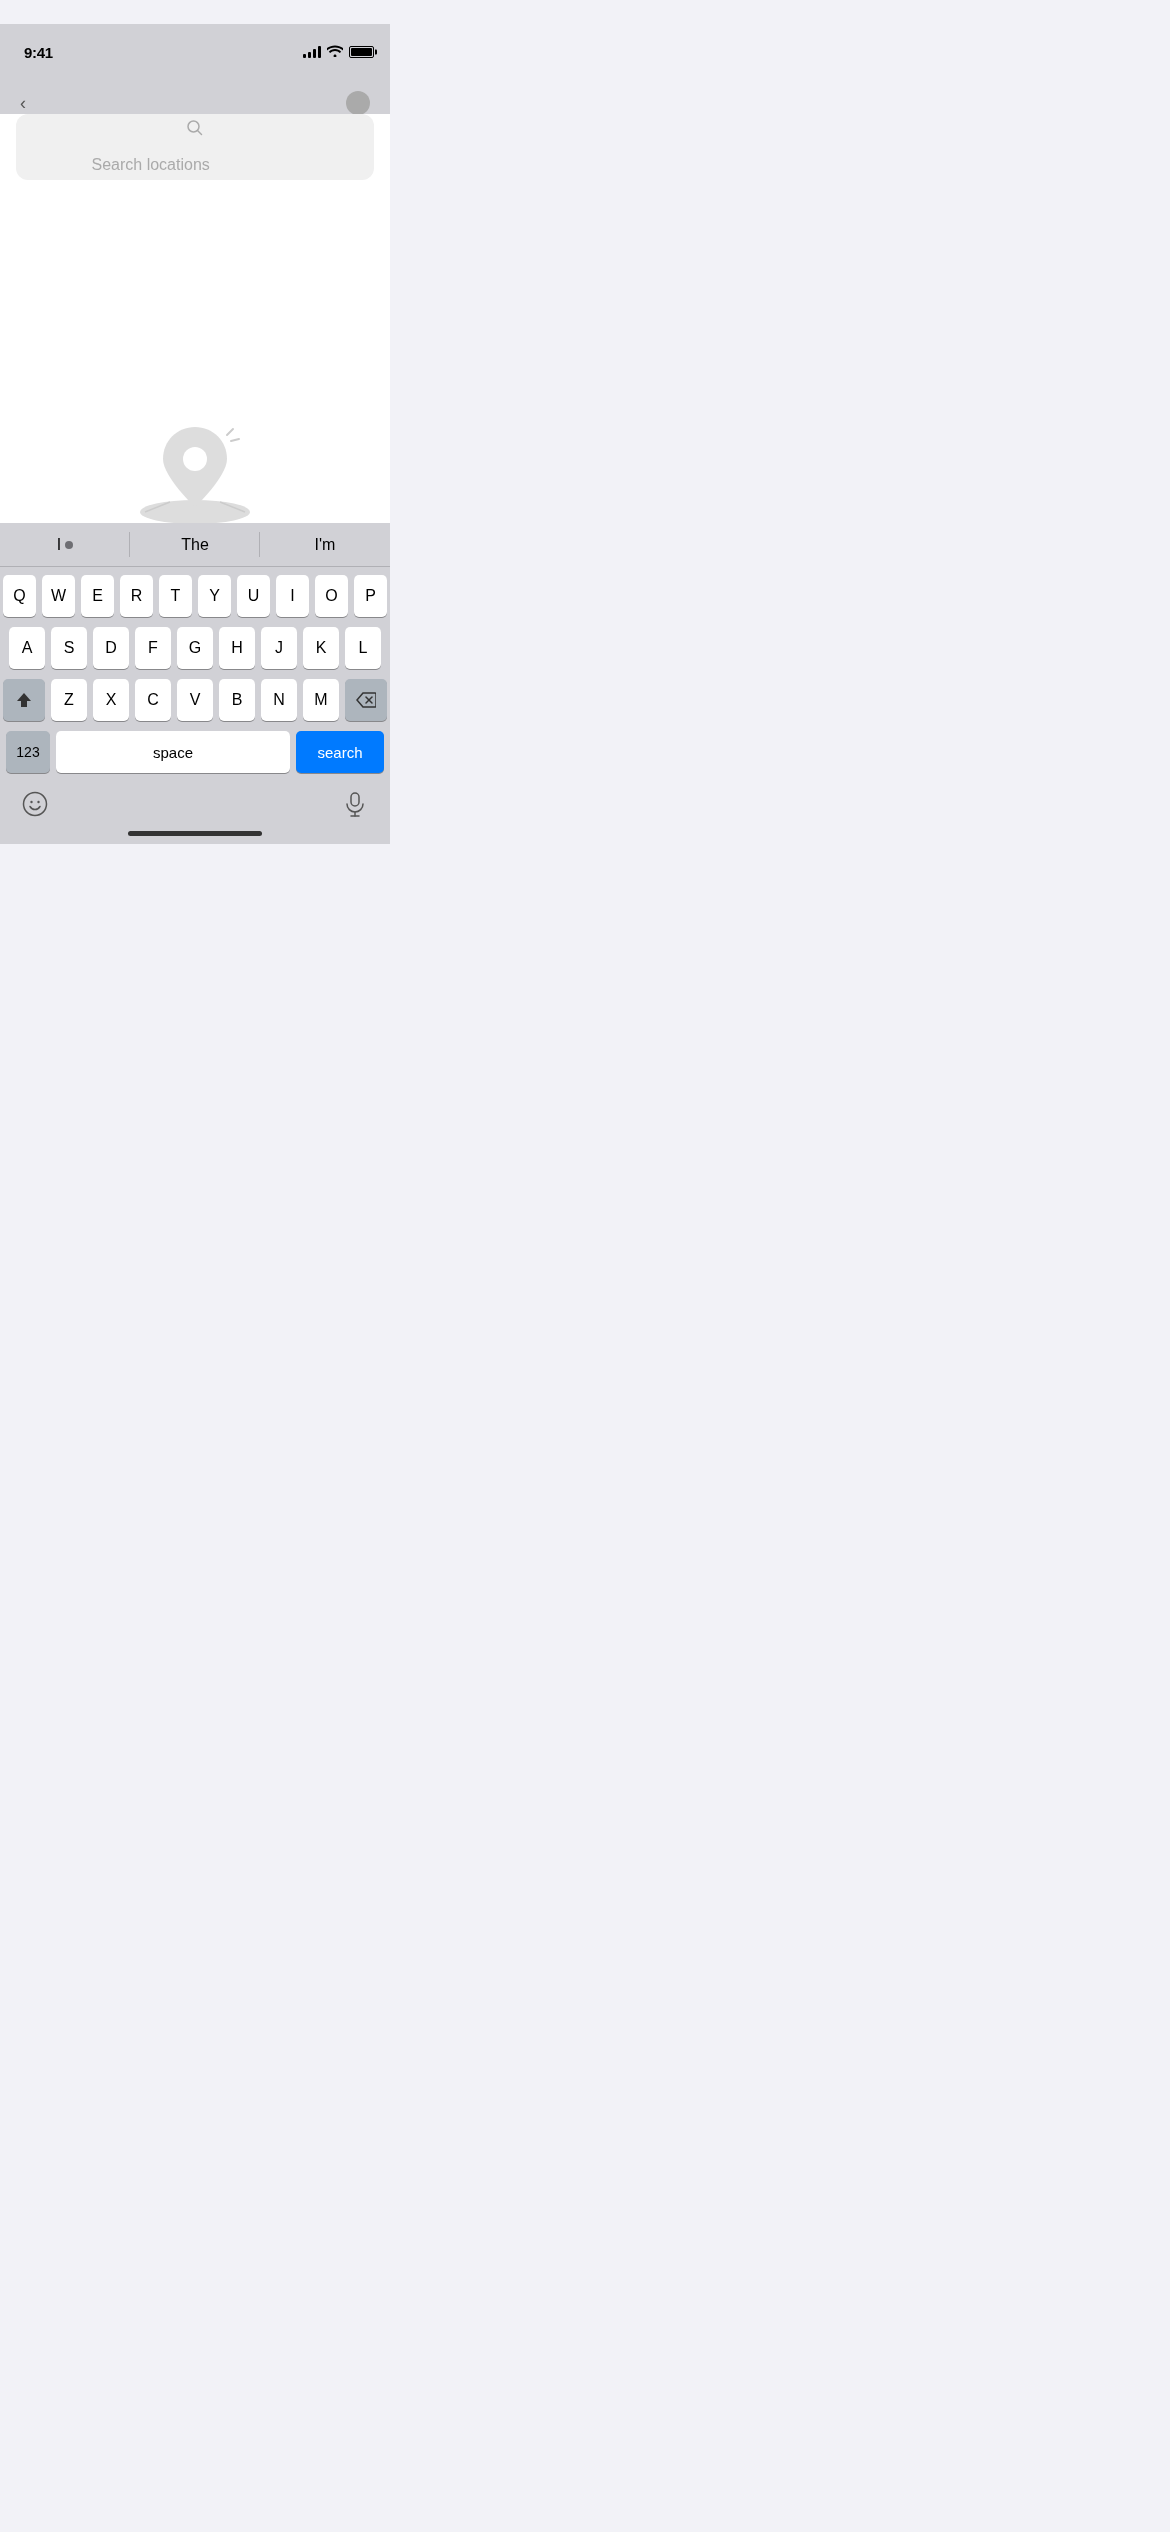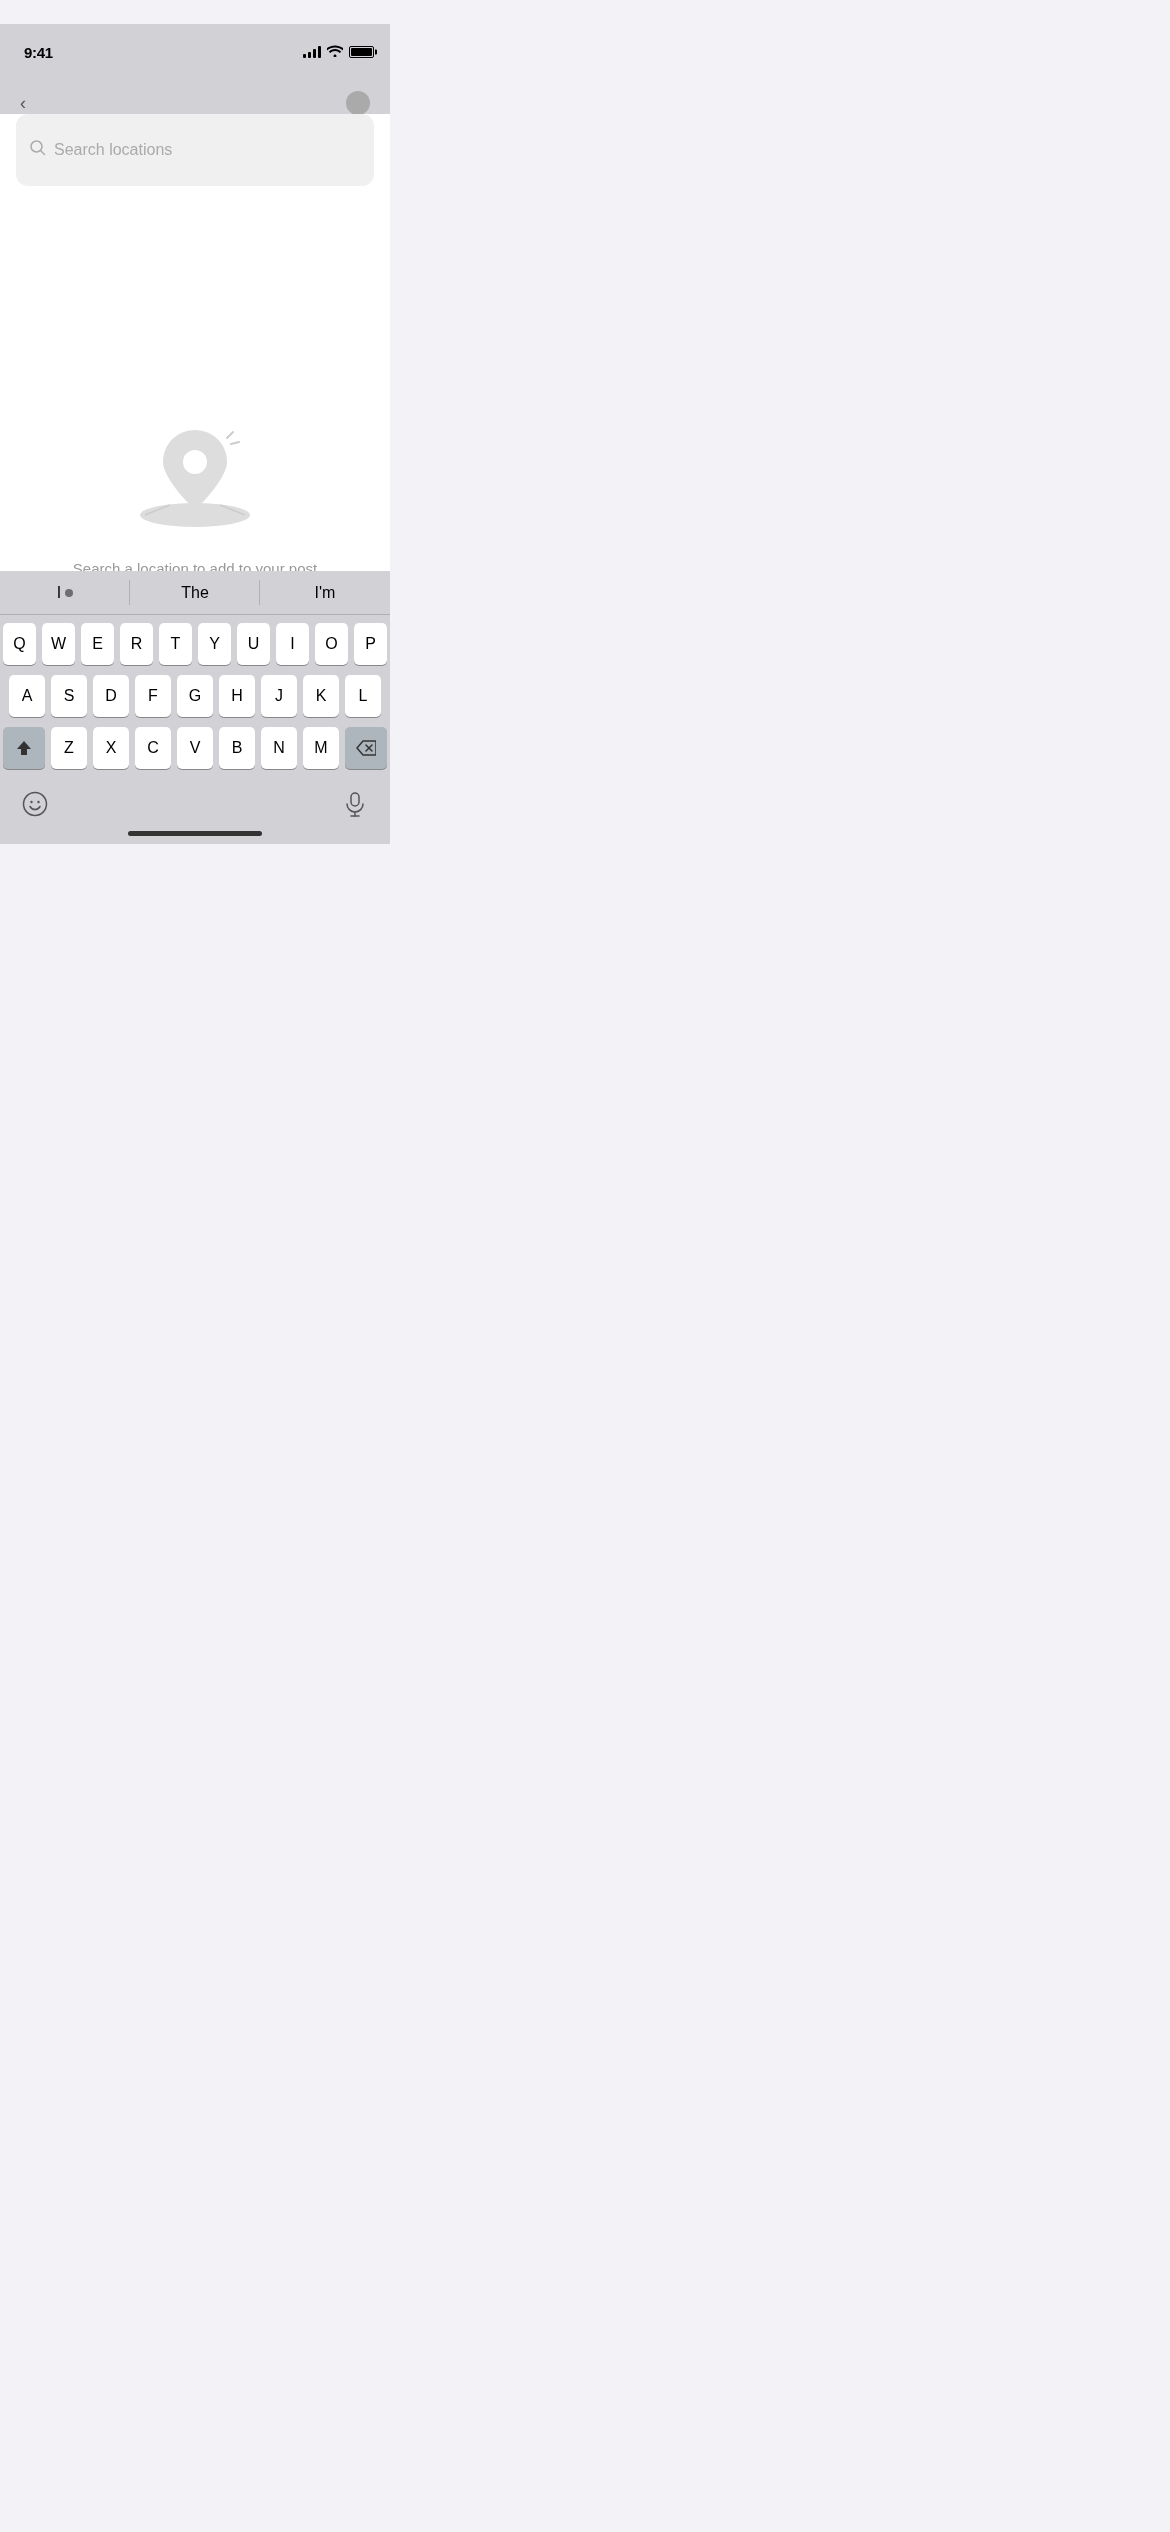--- a/index.html
+++ b/index.html
@@ -143,22 +143,23 @@
 
     
     .search-container {
       padding: 0 16px 16px 16px;
     }
     .search-input-wrapper {
       background: #f0f0f0;
       border-radius: 12px;
       display: flex;
       align-items: center;
-      padding: 26px 14px;
-      gap: 8px;
+      padding: 6px 14px;
+      gap: 16px;
+      flex-direction: column;
     }
     .search-glass {
       color: #999;
       font-size: 16px;
       flex-shrink: 0;
     }
     .search-input {
       border: none;
       background: transparent;
       font-size: 16px;
@@ -463,20 +464,25 @@
       <div class="key">M</div>
       <div class="key delete-key">
         <svg width="20" height="16" viewBox="0 0 20 16" fill="none">
           <path d="M7 1H19C19.6 1 20 1.4 20 2V14C20 14.6 19.6 15 19 15H7L1 8L7 1Z" stroke="#333" stroke-width="1.5" fill="none"></path>
           <line x1="10" y1="5" x2="16" y2="11" stroke="#333" stroke-width="1.5" stroke-linecap="round"></line>
           <line x1="16" y1="5" x2="10" y2="11" stroke="#333" stroke-width="1.5" stroke-linecap="round"></line>
         </svg>
       </div>
     </div>
 
+    <div class="bottom-row">
+      <div class="key numbers-key">123</div>
+      <div class="key space-key">space</div>
+      <div class="key search-key">search</div>
+    </div>
 
   </div>
 
   <div class="keyboard-bottom">
     <div class="emoji-icon">
       <svg viewBox="0 0 26 26" fill="none" xmlns="http://www.w3.org/2000/svg">
         <circle cx="13" cy="13" r="11.5" stroke="#555" stroke-width="1.5"></circle>
         <circle cx="9.5" cy="11" r="1.2" fill="#555"></circle>
         <circle cx="16.5" cy="11" r="1.2" fill="#555"></circle>
         <path d="M8 15.5C8 15.5 9.8 18.5 13 18.5C16.2 18.5 18 15.5 18 15.5" stroke="#555" stroke-width="1.5" stroke-linecap="round"></path>

